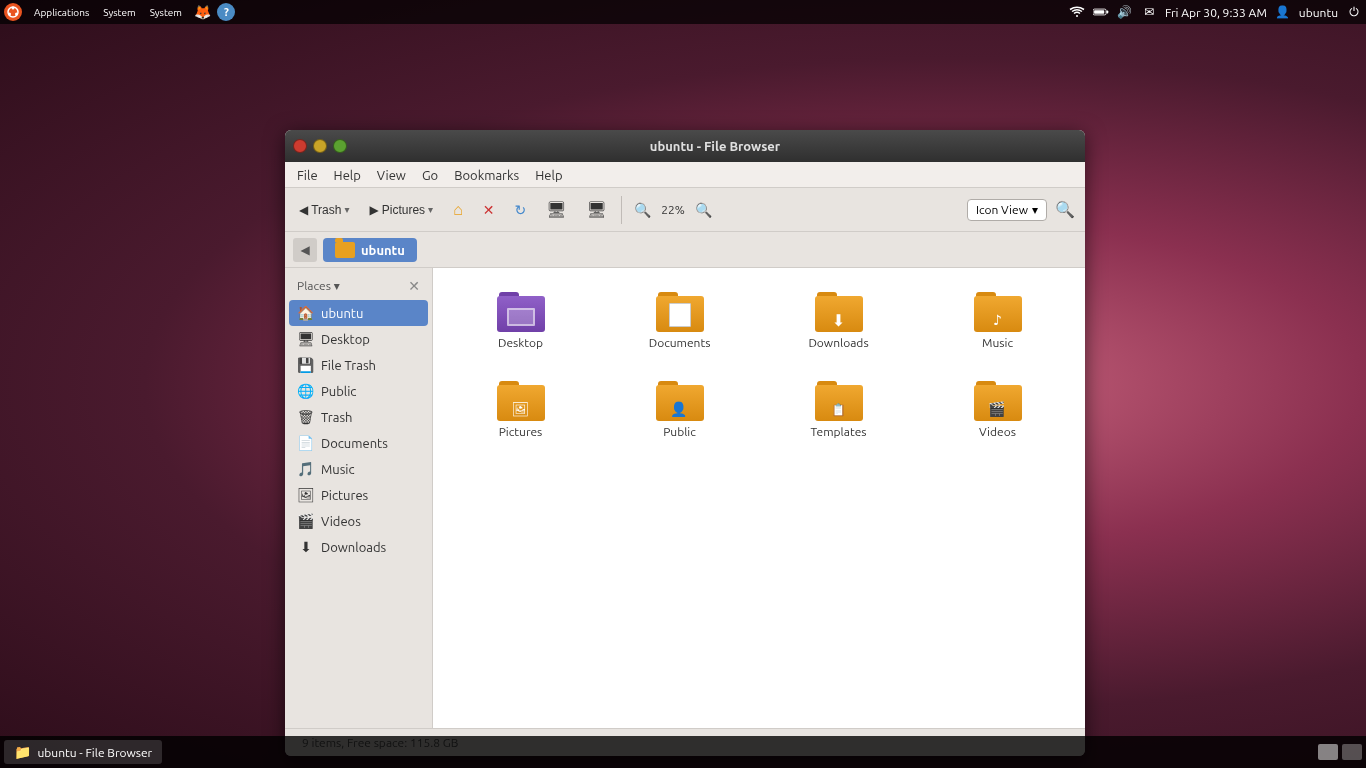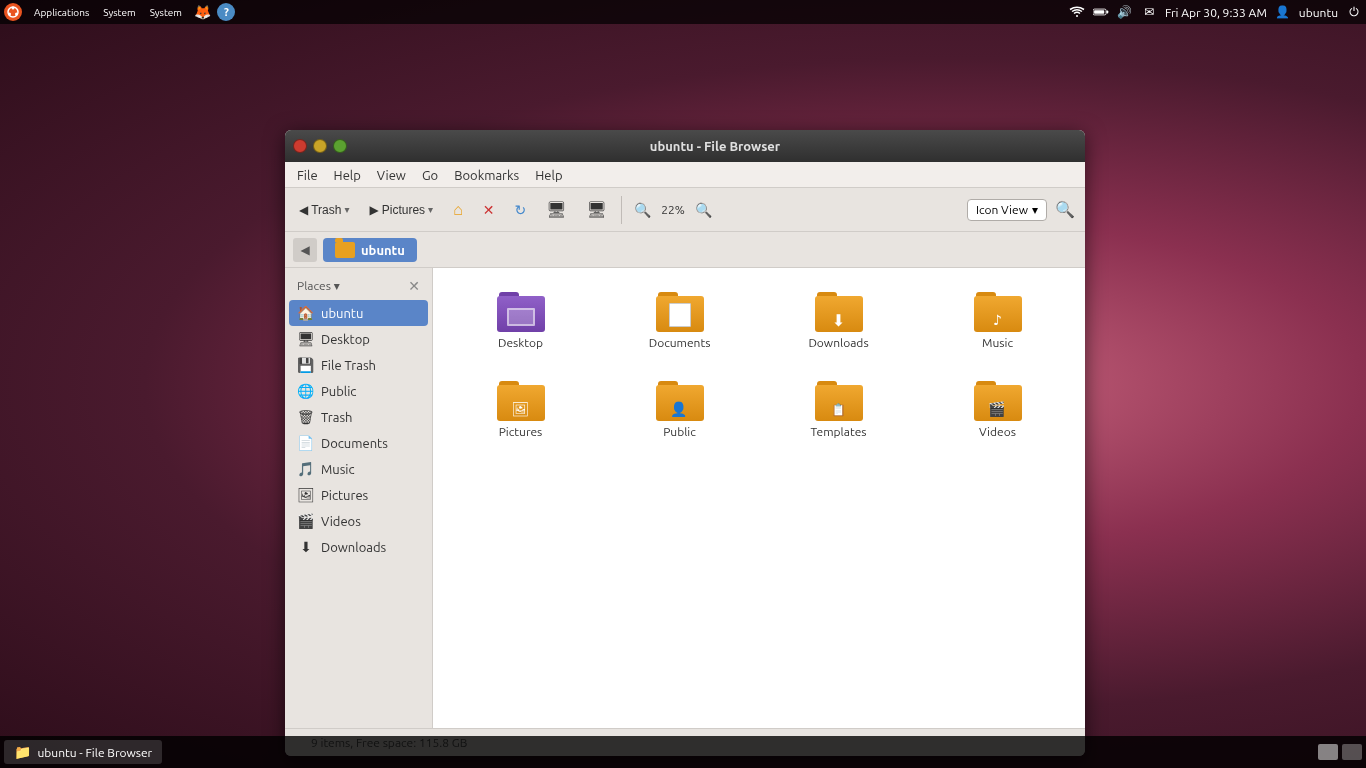--- a/index.html
+++ b/index.html
@@ -296,21 +296,21 @@
       position: absolute;
       top: 0; left: 2px;
     }
 
     
     .status-bar {
       background: #e8e4e0;
       height: 28px;
       display: flex;
       align-items: center;
-      padding: 0 26px;
+      padding: 0 17px;
       font-size: 12px;
       color: #555;
       border-top: 1px solid #d0ccc8;
     }
 
     
     .taskbar {
       position: absolute;
       bottom: 0; left: 0; right: 0;
       height: 32px;

